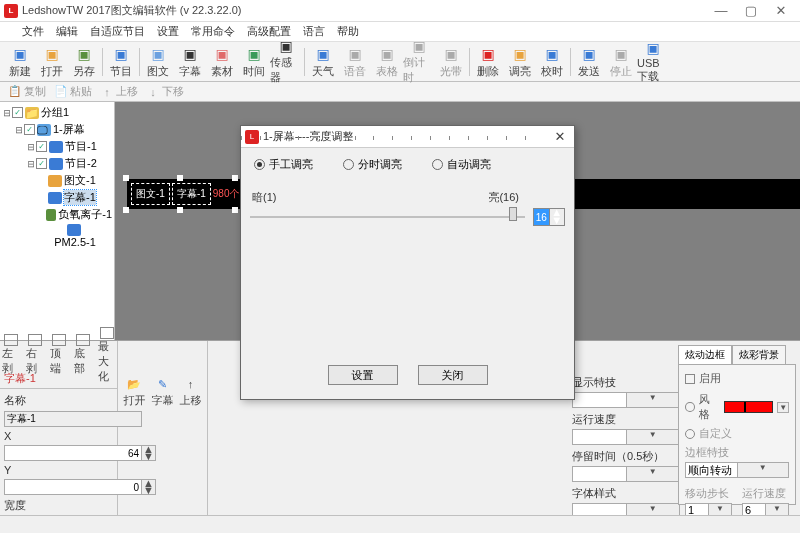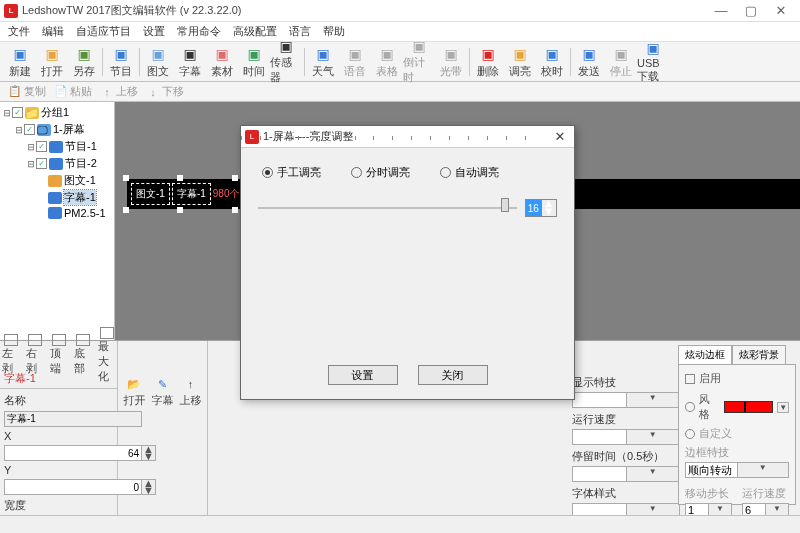--- a/index.html
+++ b/index.html
@@ -1,21 +1,21 @@
 <!DOCTYPE html>
 <html><head>
 <meta charset="utf-8">
 <style>
 *{box-sizing:border-box;margin:0;padding:0;font-family:"Microsoft YaHei","SimSun",sans-serif;font-size:11px;user-select:none}
 body{width:800px;height:533px;background:#fff;position:relative;overflow:hidden}
 .titlebar{height:22px;background:#fff;display:flex;align-items:center;padding:0 4px;border-bottom:1px solid #ddd}
 .titlebar .icon{width:14px;height:14px;background:#d22;margin-right:4px;border-radius:2px;display:inline-flex;align-items:center;justify-content:center;color:#fff;font-size:8px;font-weight:bold}
 .titlebar .title{flex:1;color:#444}
 .winbtn{width:30px;height:20px;display:inline-flex;align-items:center;justify-content:center;color:#666;font-size:13px}
-.menubar{height:20px;background:#fff;display:flex;align-items:center;padding:0 2px;border-bottom:1px solid #e0e0e0}
+.menubar{height:20px;background:#fff;display:flex;align-items:center;padding:0 16px;border-bottom:1px solid #e0e0e0}
 .menubar span{padding:2px 6px;color:#333}
 .toolbar{height:40px;background:#f4f4f4;border-bottom:1px solid #c0c0c0;display:flex;align-items:center;padding:0 4px;gap:0}
 .tbtn{display:inline-flex;flex-direction:column;align-items:center;justify-content:center;width:32px;height:38px;font-size:10px;color:#444}
 .tbtn .ico{width:18px;height:18px;margin-bottom:1px;display:inline-flex;align-items:center;justify-content:center;font-size:14px}
 .tsep{width:1px;height:28px;background:#c8c8c8;margin:0 2px}
 .subbar{height:20px;background:#f4f4f4;border-bottom:1px solid #c0c0c0;display:flex;align-items:center;padding:0 4px;gap:0}
 .sbtn{display:inline-flex;align-items:center;padding:1px 4px;color:#555;gap:2px;font-size:10px}
 .sbtn .sico{width:14px;height:14px;display:inline-flex;align-items:center;justify-content:center}
 .main{display:flex;height:calc(533px - 22px - 20px - 40px - 20px - 18px)}
 .tree{width:115px;background:#fff;border-right:1px solid #c0c0c0;padding:2px;overflow:hidden}
@@ -63,21 +63,21 @@
 .rt-body .radio{display:flex;align-items:center;gap:4px;margin-bottom:4px;color:#555}
 .rt-body .radio .dot{width:10px;height:10px;border:1px solid #888;border-radius:50%}
 .color-bar{width:50px;height:12px;background:linear-gradient(90deg,#f00,#f00 40%,#000 40%,#000 45%,#f00 45%);border:1px solid #333;display:inline-block}
 .statusbar{position:absolute;bottom:0;left:0;right:0;height:18px;background:#f0f0f0;border-top:1px solid #c0c0c0}
 
 .dialog{position:absolute;top:125px;left:240px;width:335px;height:275px;background:#f0f0f0;border:1px solid #666;box-shadow:2px 2px 8px rgba(0,0,0,.3)}
 .dlg-title{height:22px;background:#fff;display:flex;align-items:center;padding:0 4px;border-bottom:1px solid #ccc}
 .dlg-title .icon{width:14px;height:14px;background:#d22;margin-right:4px;border-radius:2px;color:#fff;font-size:8px;display:inline-flex;align-items:center;justify-content:center}
 .dlg-title .t{flex:1;color:#333}
 .dlg-title .x{width:20px;text-align:center;color:#444;font-size:13px}
-.dlg-body{padding:17px}
+.dlg-body{padding:9px}
 .radio-row{display:flex;gap:30px;margin-bottom:18px;padding:0 4px}
 .radio-opt{display:flex;align-items:center;gap:4px}
 .radio-opt .r{width:11px;height:11px;border:1px solid #666;border-radius:50%;display:inline-flex;align-items:center;justify-content:center}
 .radio-opt .r.sel::after{content:"";width:5px;height:5px;background:#333;border-radius:50%}
 .slider-row{margin-top:10px}
 .slider-labels{display:flex;justify-content:space-between;font-size:10px;color:#333;padding:0 2px}
 .slider-track{height:20px;position:relative;margin-top:2px;display:flex;align-items:center}
 .slider-line{flex:1;height:2px;background:#c0c0c0;position:relative}
 .slider-ticks{position:absolute;top:10px;left:0;right:48px;height:6px;display:flex;justify-content:space-between}
 .slider-ticks i{width:1px;height:4px;background:#888}
@@ -251,20 +251,25 @@
           <span class="tico" style="background:#e8a33d"></span>
           <span>图文-1</span>
         </div>
         <div class="tnode" style="padding-left: 36px;">
           <span class="exp"></span>
           <span class="tico" style="background:#3a7bd5"></span>
           <span style="background:#cde;outline:1px dotted #39f">字幕-1</span>
         </div>
         <div class="tnode" style="padding-left: 36px;">
           <span class="exp"></span>
+          <span class="tico" style="background:#5a8f3d"></span>
+          <span>负氧离子-1</span>
+        </div>
+        <div class="tnode" style="padding-left: 36px; flex-direction: column;">
+          <span class="exp"></span>
           <span class="tico" style="background:#3a7bd5"></span>
           <span>PM2.5-1</span>
         </div>
       </div>
   </div>
   <div class="canvas-area">
     <div class="black-strip">
       <span class="strip-seg">图文-1</span>
       <span class="strip-seg">字幕-1</span>
       <span class="red-txt">980个月</span>
@@ -457,20 +462,24 @@
       <span class="radio-opt">
           <span class="r"></span>
           <span>分时调亮</span>
         </span>
       <span class="radio-opt">
           <span class="r"></span>
           <span>自动调亮</span>
         </span>
     </div>
     <div class="slider-row">
+      <div class="slider-labels">
+        <span>暗(1)</span>
+        <span style="margin-right:44px">亮(16)</span>
+      </div>
       <div class="slider-track">
         <div class="slider-line"></div>
         <div class="slider-thumb"></div>
         <div class="slider-num">
             <span>16</span>
             <span class="sp">
               <div>▲</div>
               <div>▼</div>
             </span>
           </div>

